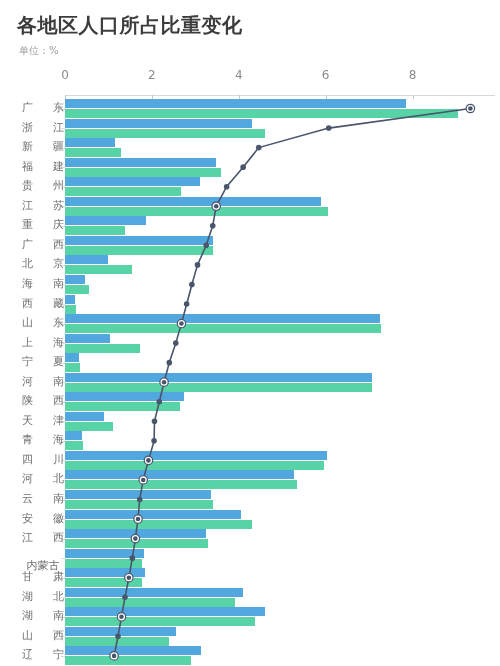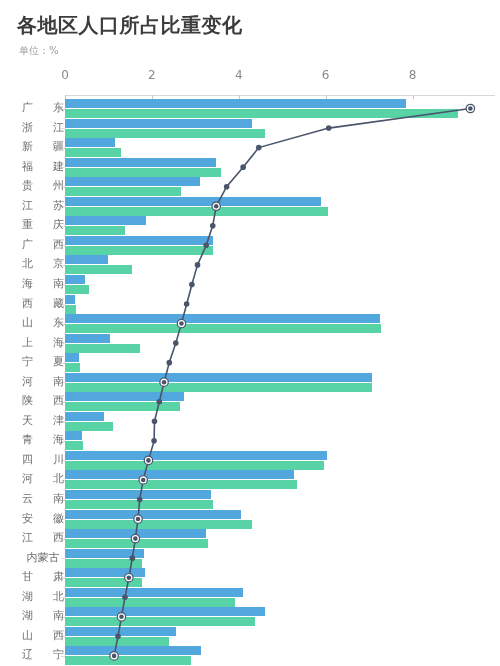--- a/index.html
+++ b/index.html
@@ -35,21 +35,21 @@
   .tick-label{
     position:absolute;top:68px;font-size:12px;color:#8a8a8a;
     transform:translateX(-50%);white-space:nowrap;
   }
   .row-label{
     position:absolute;left:22px;width:42px;
     font-size:11px;color:#6f6f6f;
     display:flex;justify-content:space-between;
     letter-spacing:0px;white-space:nowrap;
   }
-  .row-label.solid{justify-content:center;}
+  .row-label.solid{justify-content:center;margin-top:8px;}
   .bar{
     position:absolute;left:65px;height:9px;border-radius:0;
   }
   .bar-a{background:#52a8de;}
   .bar-b{background:#58d3a6;}
 
   .tick-y{
     position:absolute;left:61px;width:4px;height:1px;background:#dcdcdc;
   }
 

